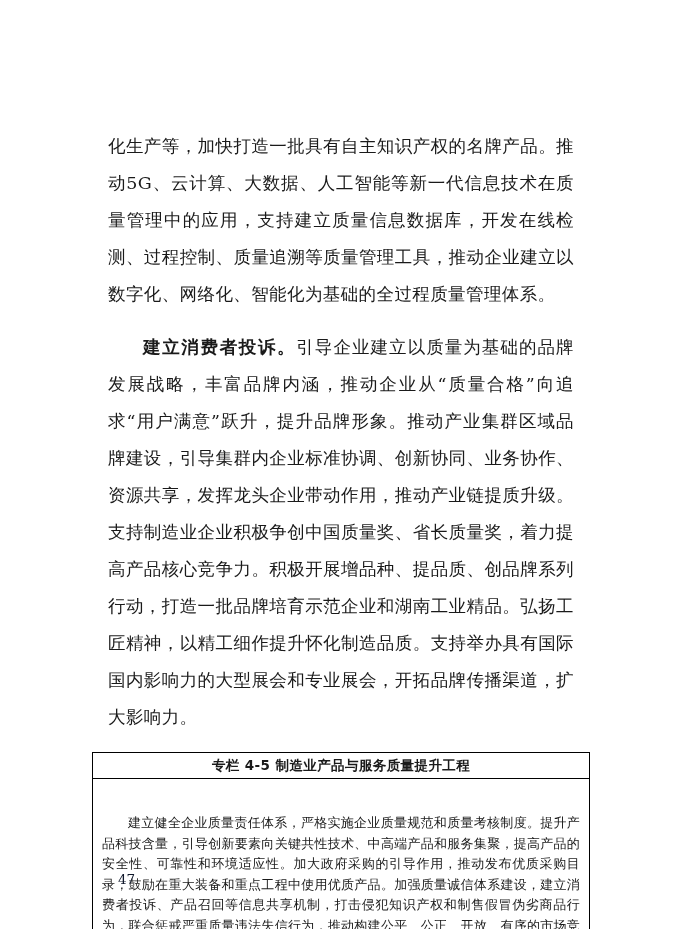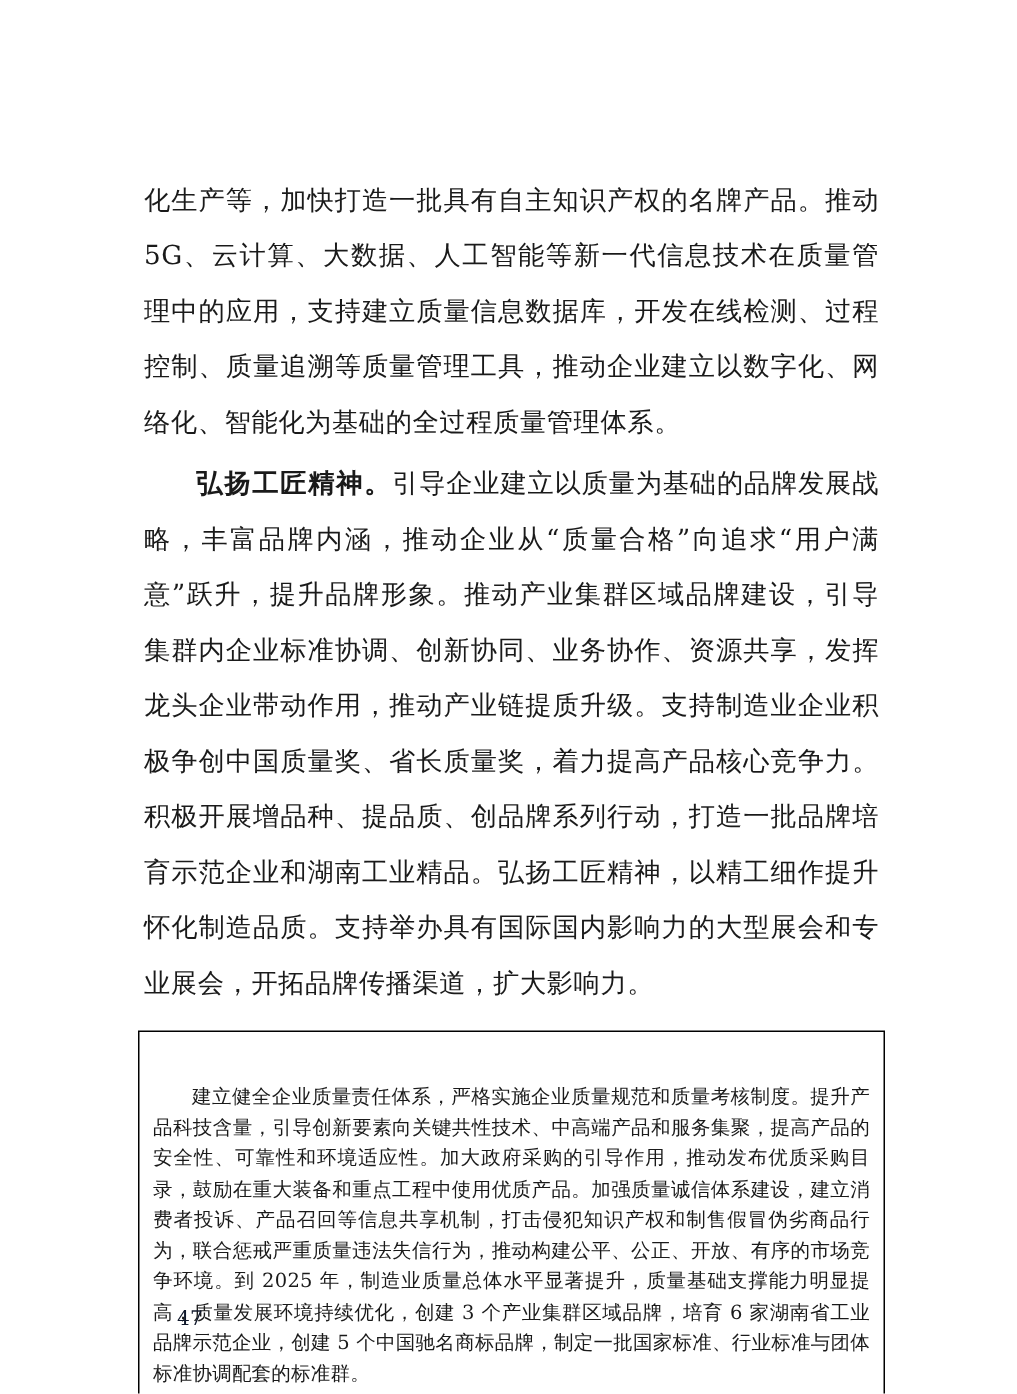--- a/index.html
+++ b/index.html
@@ -25,21 +25,21 @@
     padding: 112px 88px 0 92px;
   }
   .body-text {
     font-size: 17.5px;
     line-height: 37px;
     text-align: justify;
     text-justify: inter-ideograph;
     letter-spacing: 0.4px;
   }
   .para {
-    margin: 4px;
+    margin: 16px;
     text-indent: 0;
   }
   .para.indent {
     text-indent: 35px;
   }
   .bold-lead {
     font-weight: bold;
     font-family: "DejaVu Sans", "Liberation Sans", sans-serif;
     letter-spacing: 1px;
   }
@@ -80,23 +80,24 @@
 </style>
 </head>
 <body>
 
 <div class="page">
 
   <div class="body-text">
 
     <p class="para">化生产等，加快打造一批具有自主知识产权的名牌产品。推动5G、云计算、大数据、人工智能等新一代信息技术在质量管理中的应用，支持建立质量信息数据库，开发在线检测、过程控制、质量追溯等质量管理工具，推动企业建立以数字化、网络化、智能化为基础的全过程质量管理体系。</p>
 
-    <p class="para indent"><span class="bold-lead">弘扬工匠精神。</span><span>引导企业建立以质量为基础的品牌发展战略，丰富品牌内涵，推动企业从“质量合格”向追求“用户满意”跃升，提升品牌形象。推动产业集群区域品牌建设，引导集群内企业标准协调、创新协同、业务协作、资源共享，发挥龙头企业带动作用，推动产业链提质升级。支持制造业企业积极争创中国质量奖、省长质量奖，着力提高产品核心竞争力。积极开展增品种、提品质、创品牌系列行动，打造一批品牌培育示范企业和湖南工业精品。弘扬工匠精神，以精工细作提升怀化制造品质。支持举办具有国际国内影响力的大型展会和专业展会，开拓品牌传播渠道，扩大影响力。</span></p>
+    <p class="para indent"><span class="bold-lead">建立消费者投诉。</span><span>引导企业建立以质量为基础的品牌发展战略，丰富品牌内涵，推动企业从“质量合格”向追求“用户满意”跃升，提升品牌形象。推动产业集群区域品牌建设，引导集群内企业标准协调、创新协同、业务协作、资源共享，发挥龙头企业带动作用，推动产业链提质升级。支持制造业企业积极争创中国质量奖、省长质量奖，着力提高产品核心竞争力。积极开展增品种、提品质、创品牌系列行动，打造一批品牌培育示范企业和湖南工业精品。弘扬工匠精神，以精工细作提升怀化制造品质。支持举办具有国际国内影响力的大型展会和专业展会，开拓品牌传播渠道，扩大影响力。</span></p>
 
   </div>
 
   <div class="boxwrap">
+    <div class="box-title">专栏 4-5  制造业产品与服务质量提升工程</div>
     <div class="box-body">建立健全企业质量责任体系，严格实施企业质量规范和质量考核制度。提升产品科技含量，引导创新要素向关键共性技术、中高端产品和服务集聚，提高产品的安全性、可靠性和环境适应性。加大政府采购的引导作用，推动发布优质采购目录，鼓励在重大装备和重点工程中使用优质产品。加强质量诚信体系建设，建立消费者投诉、产品召回等信息共享机制，打击侵犯知识产权和制售假冒伪劣商品行为，联合惩戒严重质量违法失信行为，推动构建公平、公正、开放、有序的市场竞争环境。到 2025 年，制造业质量总体水平显著提升，质量基础支撑能力明显提高，质量发展环境持续优化，创建 3 个产业集群区域品牌，培育 6 家湖南省工业品牌示范企业，创建 5 个中国驰名商标品牌，制定一批国家标准、行业标准与团体标准协调配套的标准群。</div>
   </div>
 
 </div>
 
 <div class="page-number">47</div>
 
 </body></html>

